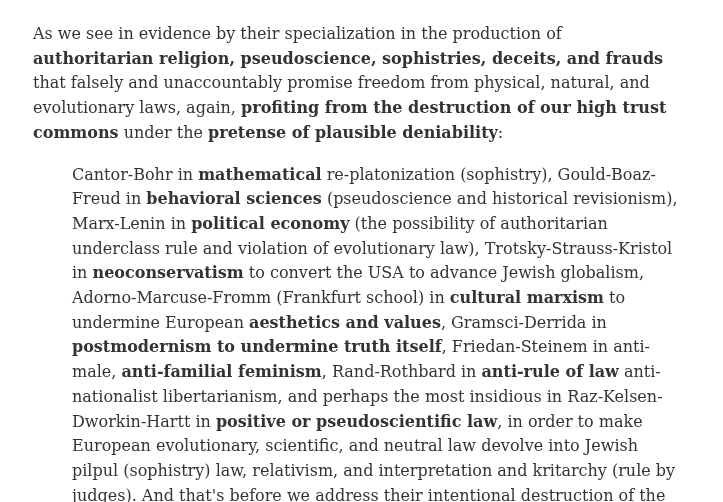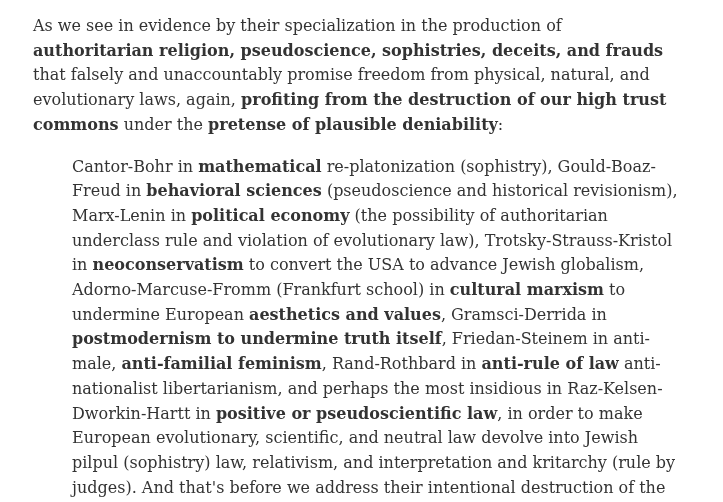--- a/index.html
+++ b/index.html
@@ -13,21 +13,21 @@
     overflow: hidden;
     font-family: "DejaVu Serif", "Liberation Serif", serif;
     color: #333333;
   }
   .content {
     box-sizing: border-box;
     width: 690px;
     padding: 14px 0 0 33px;
   }
   p.intro {
-    margin: 0 0 17px 0;
+    margin: 8px 0 17px 0;
     font-size: 16px;
     line-height: 24.7px;
     width: 650px;
   }
   blockquote.quote {
     margin: 0 0 0 39px;
     padding: 0;
     font-size: 16px;
     line-height: 24.7px;
     width: 611px;

